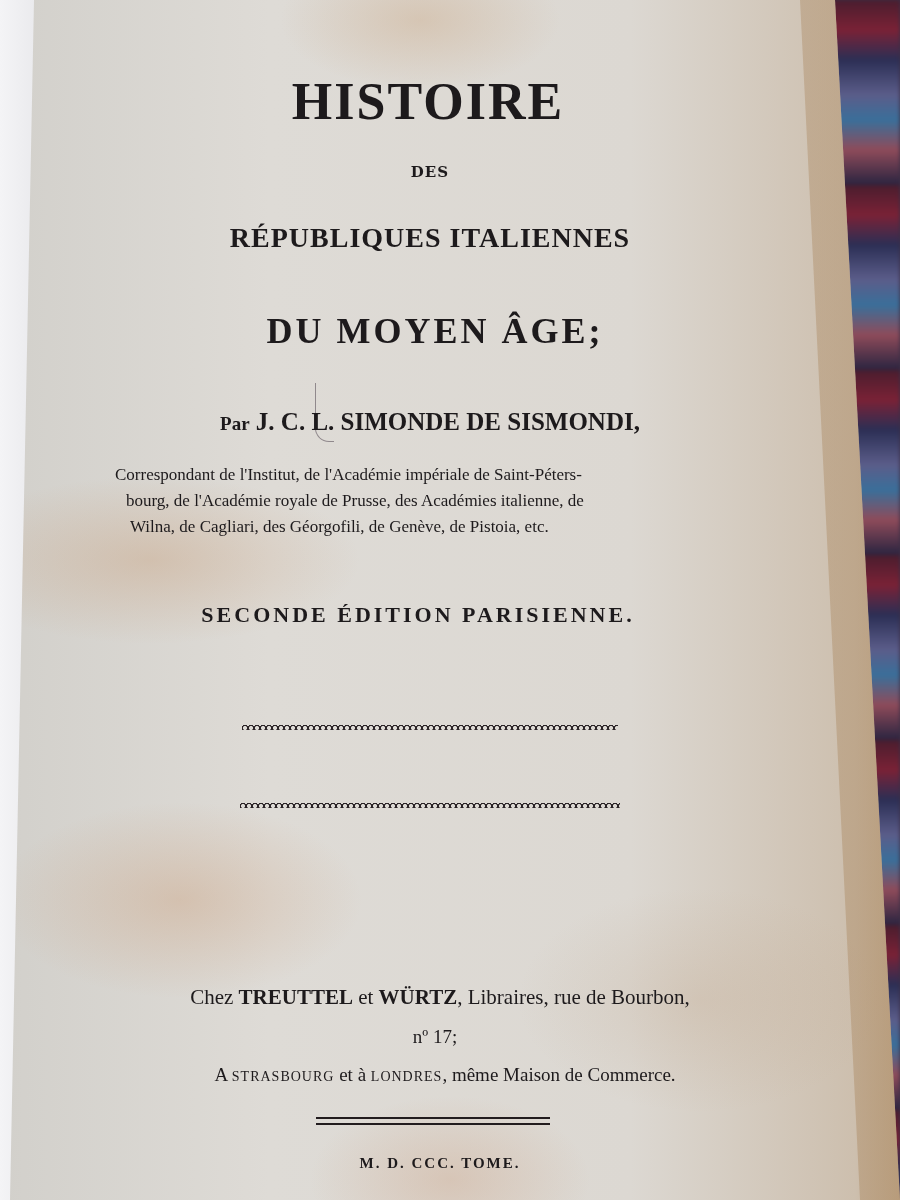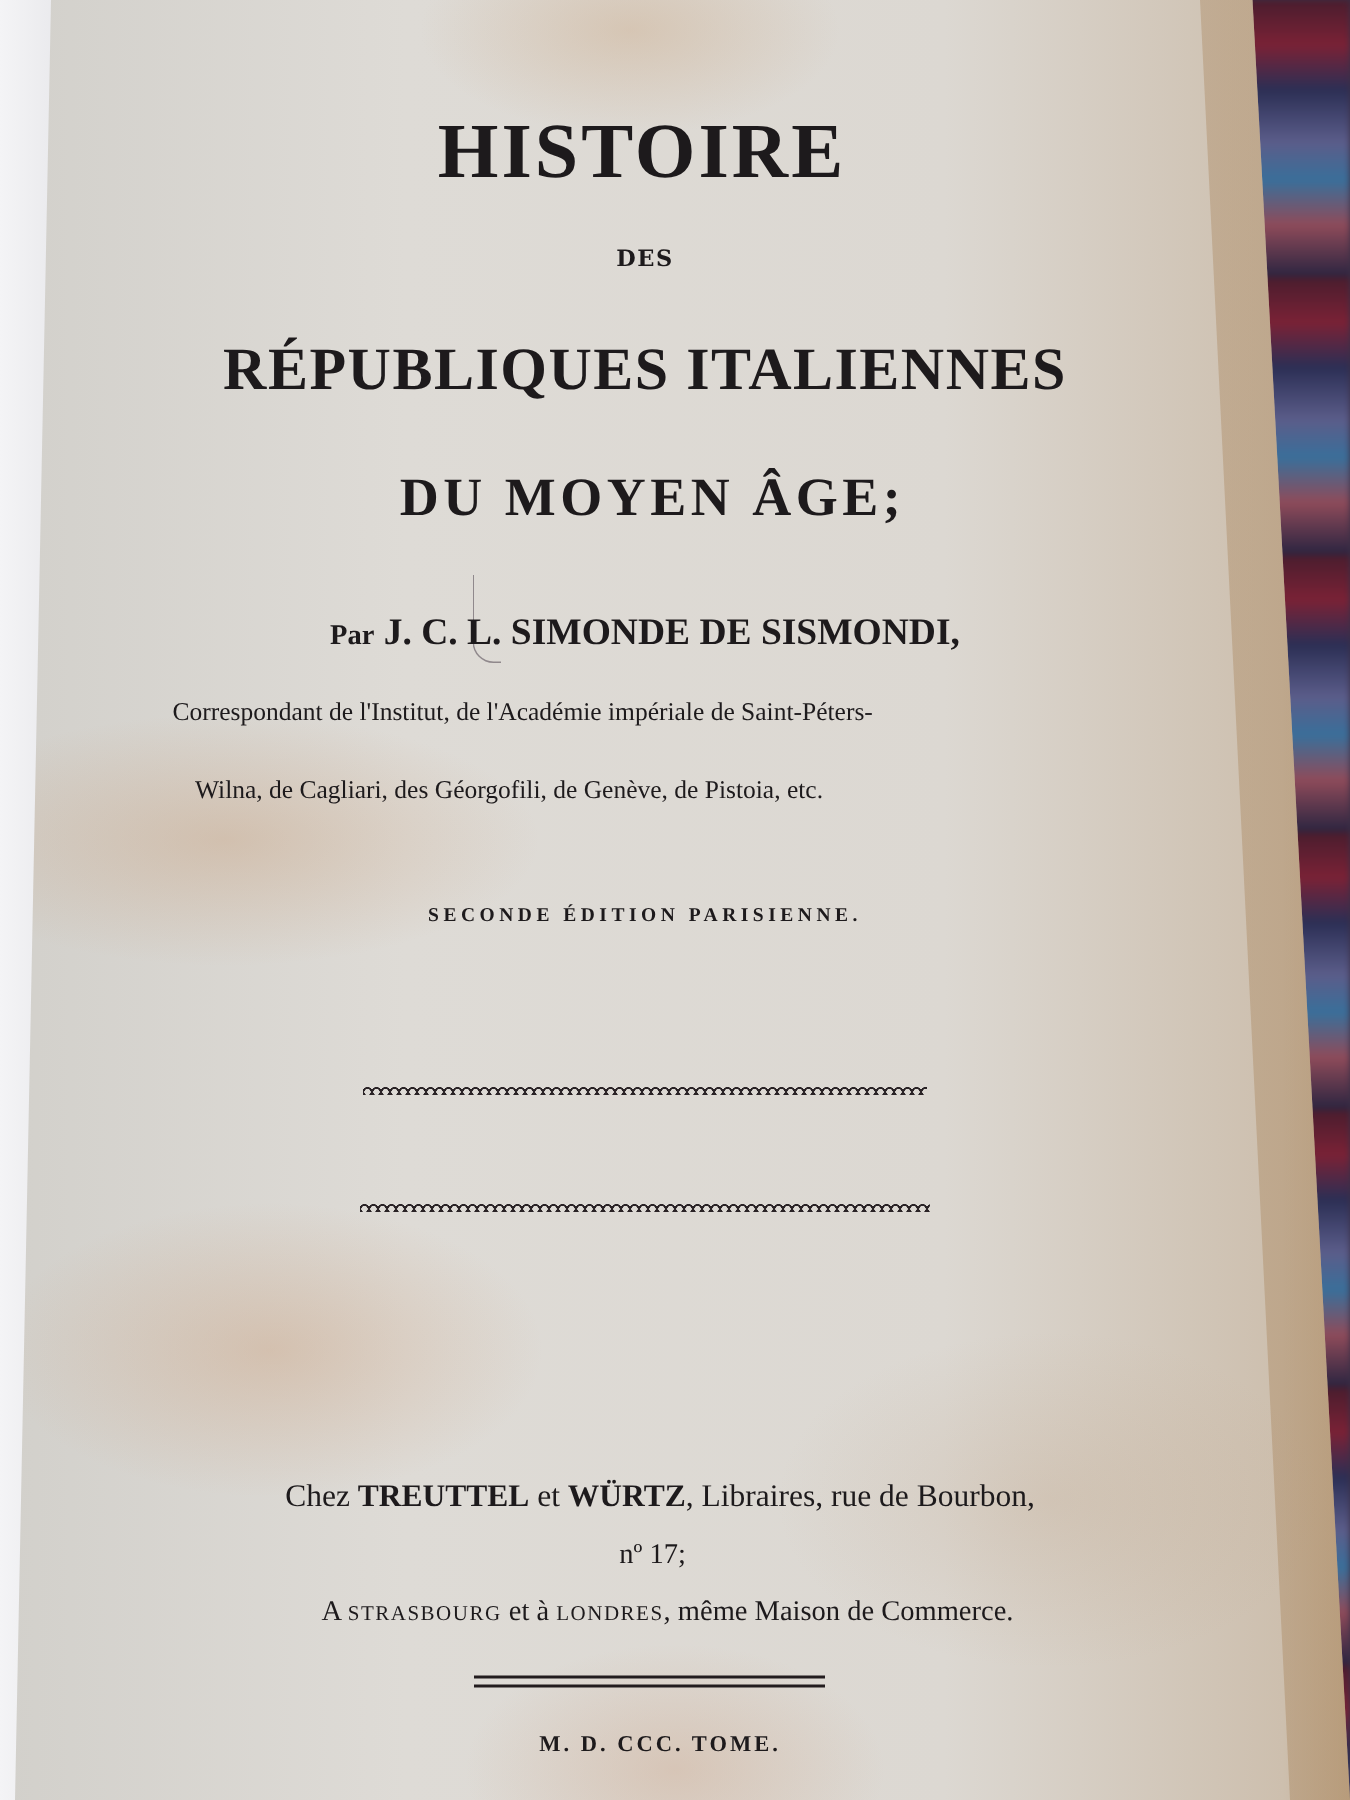--- a/index.html
+++ b/index.html
@@ -76,21 +76,21 @@
       top: 163px;
       left: 400px; width: 60px;
       font-size: 15px;
       font-weight: bold;
       letter-spacing: 1px;
     }
     .title-rep {
       top: 222px;
       left: 115px; width: 630px;
       font-family: "Liberation Serif", serif;
-      font-size: 40px;
+      font-size: 28px;
       font-weight: bold;
       letter-spacing: 1px;
     }
     .title-moyen {
       top: 310px;
       left: 240px; width: 390px;
       font-family: "Liberation Serif", serif;
       font-size: 36px;
       font-weight: bold;
       letter-spacing: 3px;
@@ -106,23 +106,23 @@
     .affil {
       font-family: "Liberation Serif", serif;
       font-size: 17px;
       text-align: left;
     }
     .affil-1 { top: 465px; left: 115px; }
     .affil-2 { top: 491px; left: 126px; }
     .affil-3 { top: 517px; left: 130px; }
     .edition {
       top: 602px;
-      left: 160px; width: 540px;
-      font-family: "Liberation Serif", serif;
-      font-size: 13px;
+      left: 148px; width: 540px;
+      font-family: "Liberation Serif", serif;
+      font-size: 22px;
       font-weight: bold;
       letter-spacing: 3px;
     }
     .wavy {
       position: absolute;
       height: 8px;
       background-image: radial-gradient(circle at 3px 6px, transparent 2px, #2a2326 2.2px, #2a2326 3.2px, transparent 3.4px);
       background-size: 6px 8px;
       background-repeat: repeat-x;
     }
@@ -203,20 +203,21 @@
   <div class="line title-moyen">DU MOYEN ÂGE;</div>
 
   <div class="pencil-mark"></div>
 
   <div class="line affil affil-1">Correspondant de l'Institut, de l'Académie impériale de Saint-Péters-</div>
 
   <div class="line author">
     <span class="sc">Par</span>
     <span>J. C. L. SIMONDE DE SISMONDI,</span>
   </div>
+  <div class="line affil affil-2">bourg, de l'Académie royale de Prusse, des Académies italienne, de</div>
   <div class="line affil affil-3">Wilna, de Cagliari, des Géorgofili, de Genève, de Pistoia, etc.</div>
 
   <div class="line edition">SECONDE ÉDITION PARISIENNE.</div>
 
   <div class="wavy wavy-top"></div>
   <div class="wavy wavy-bot"></div>
 
 
   <div class="line chez">
     <span>Chez</span>

